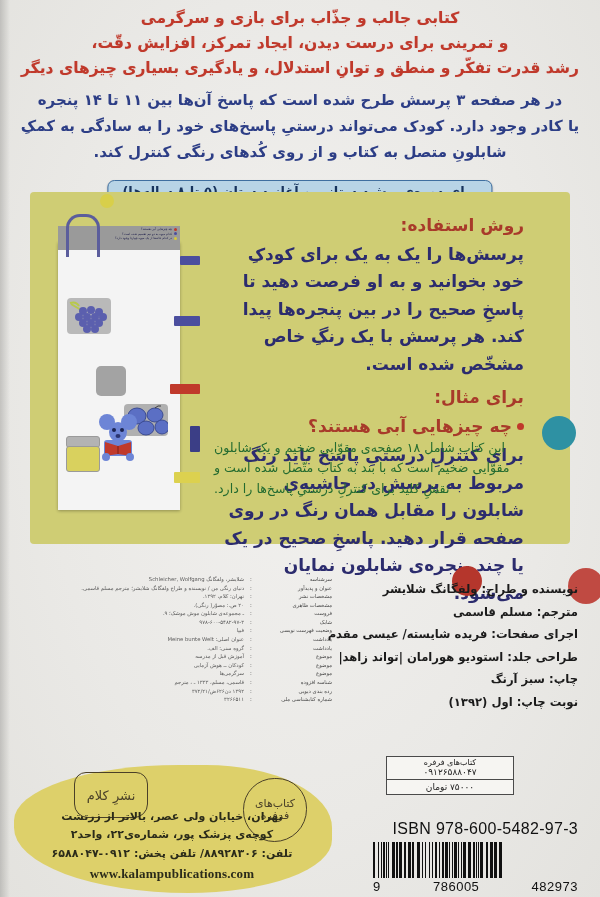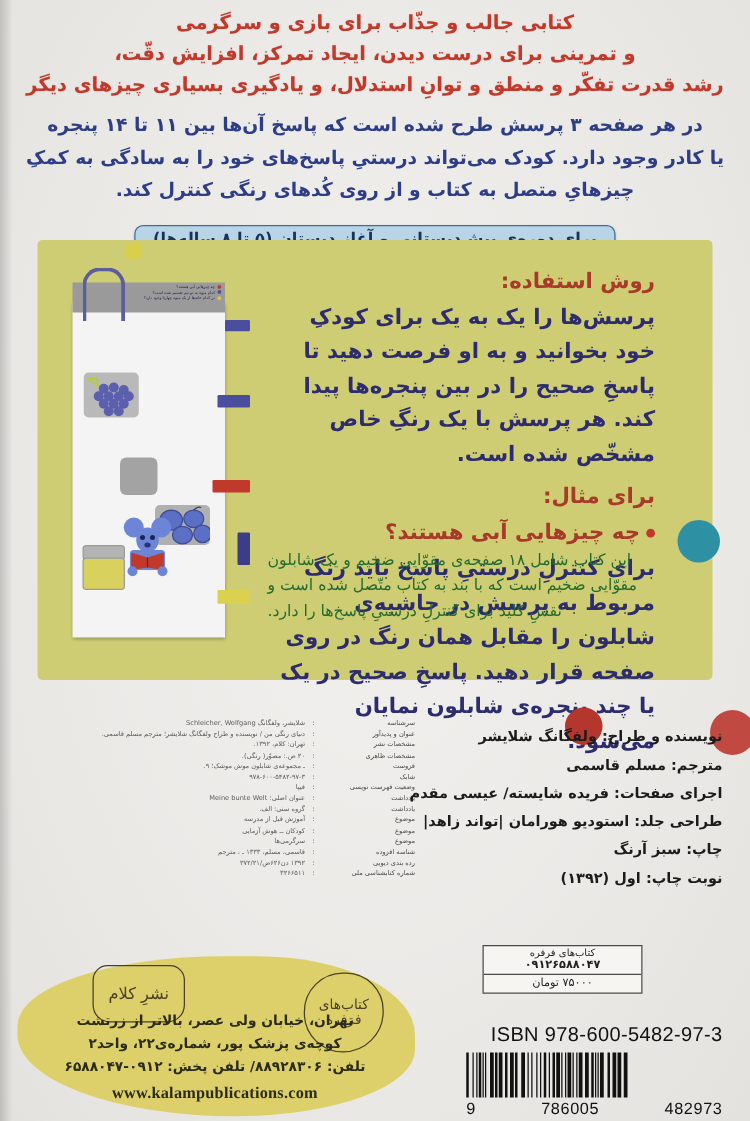--- a/index.html
+++ b/index.html
@@ -151,21 +151,21 @@
     direction:rtl;
     color:#1b1b1b;font-size:11.6px;line-height:1.95;font-weight:bold;
   }
   
   .pricebox{
     position:absolute;right:86px;top:756px;width:126px;
     border:1px solid #4a4a4a;background:#f6f5f2;
     direction:rtl;text-align:center;
   }
   .pricebox .pb1{font-size:8px;padding:1px 0 0;color:#222;}
-  .pricebox .pb2{font-size:9px;padding:0 0 2px;color:#222;letter-spacing:.4px;font-weight:bold;}
+  .pricebox .pb2{font-size:9px;padding:0 0 2px;color:#222;letter-spacing:.4px;}
   .pricebox .pb3{border-top:1px solid #4a4a4a;font-size:9px;padding:2px 0;color:#222;}
   
   .isbn{
     position:absolute;right:22px;top:820px;
     font-size:16px;letter-spacing:.3px;color:#111;
     font-family:"Liberation Sans",sans-serif;
     direction:ltr;
   }
   .barcode-wrap{position:absolute;right:22px;top:842px;width:205px;}
   .barcode{display:flex;height:36px;align-items:stretch;gap:0;}
@@ -215,21 +215,21 @@
 
   <div class="promo">
     <div>کتابی جالب و جذّاب برای بازی و سرگرمی</div>
     <div>و تمرینی برای درست دیدن، ایجاد تمرکز، افزایش دقّت،</div>
     <div>رشد قدرت تفکّر و منطق و توانِ استدلال، و یادگیری بسیاری چیزهای دیگر</div>
   </div>
 
   <div class="desc">
     <div>در هر صفحه ۳ پرسش طرح شده است که پاسخ آن‌ها بین ۱۱ تا ۱۴ پنجره</div>
     <div>یا کادر وجود دارد. کودک می‌تواند درستیِ پاسخ‌های خود را به سادگی به کمکِ</div>
-    <div>چیزهایِ متصل به کتاب و از روی کُدهای رنگی کنترل کند.</div>
+    <div>شابلونِ متصل به کتاب و از روی کُدهای رنگی کنترل کند.</div>
   </div>
 
   <div class="age-badge">برای دوره‌ی پیش‌دبستانی و آغاز دبستان (۵ تا ۸ ساله‌ها)</div>
 
   <div class="yellow-panel">
     <div class="yellow-inner">
 
       <div class="dot teal"></div>
       <div class="dot tiny-y"></div>
 

